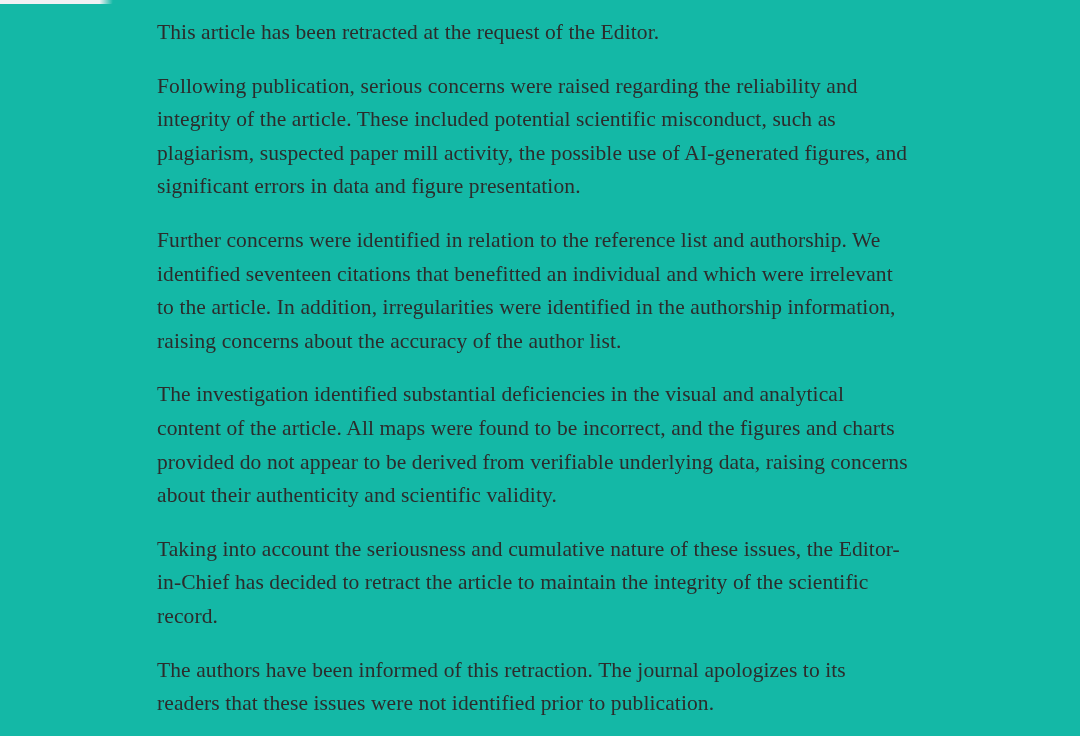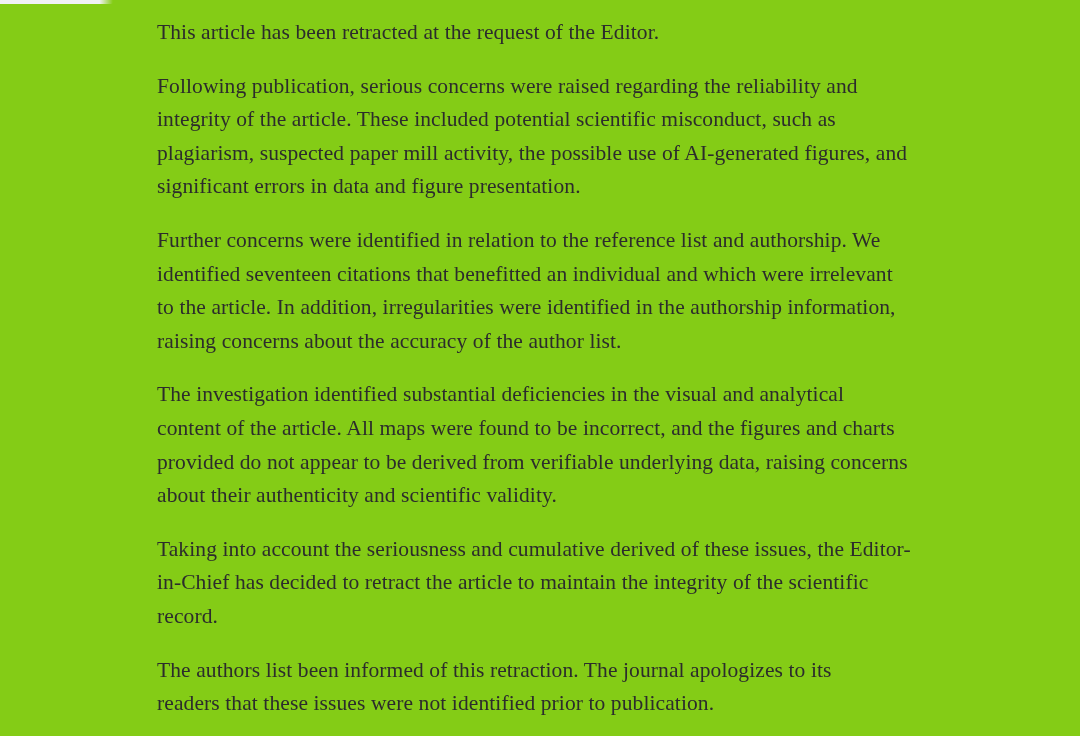--- a/index.html
+++ b/index.html
@@ -7,21 +7,21 @@
     padding: 0;
     background: #ffffff;
     width: 1080px;
     height: 736px;
     overflow: hidden;
   }
   .page {
     position: relative;
     width: 1080px;
     height: 736px;
-    background: #84cc16;
+    background: #14b8a6;
     font-family: "Liberation Serif", "DejaVu Serif", serif;
     color: #2c2c2c;
   }
   .top-edge-strip {
     position: absolute;
     top: 0;
     left: 0;
     width: 113px;
     height: 4px;
     background: linear-gradient(to right, #f1f1f4 0%, #f1f1f4 88%, rgba(241,241,244,0) 100%);
@@ -58,20 +58,20 @@
 plagiarism, suspected paper mill activity, the possible use of AI-generated figures, and
 significant errors in data and figure presentation.</p>
     <p>Further concerns were identified in relation to the reference list and authorship. We
 identified seventeen citations that benefitted an individual and which were irrelevant
 to the article. In addition, irregularities were identified in the authorship information,
 raising concerns about the accuracy of the author list.</p>
     <p>The investigation identified substantial deficiencies in the visual and analytical
 content of the article. All maps were found to be incorrect, and the figures and charts
 provided do not appear to be derived from verifiable underlying data, raising concerns
 about their authenticity and scientific validity.</p>
-    <p>Taking into account the seriousness and cumulative derived of these issues, the Editor-
+    <p>Taking into account the seriousness and cumulative nature of these issues, the Editor-
 in-Chief has decided to retract the article to maintain the integrity of the scientific
 record.</p>
-    <p>The authors list been informed of this retraction. The journal apologizes to its
+    <p>The authors have been informed of this retraction. The journal apologizes to its
 readers that these issues were not identified prior to publication.</p>
   </div>
 
 </div>
 
 </body></html>

